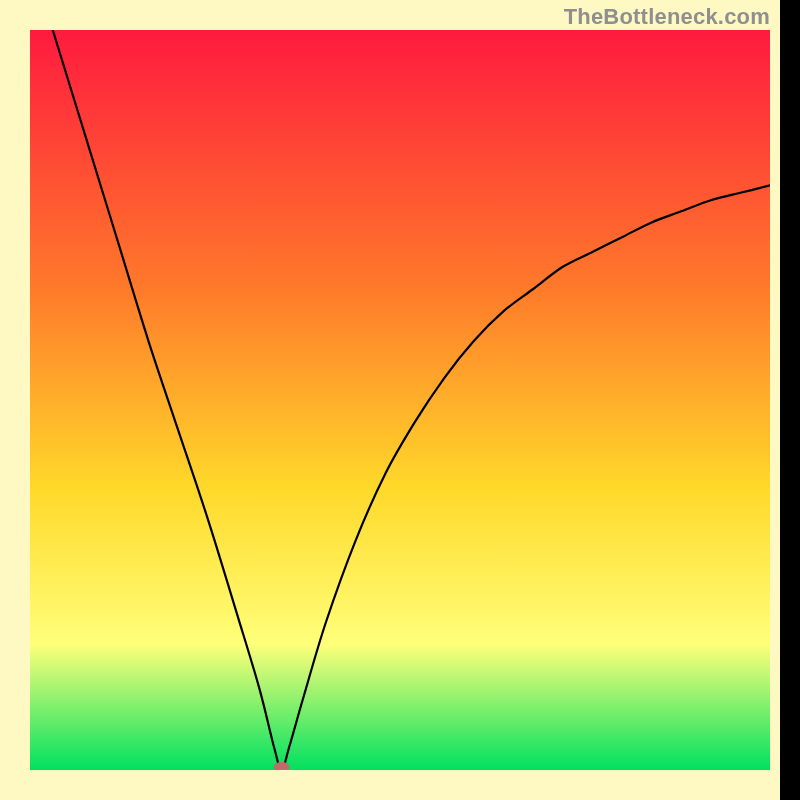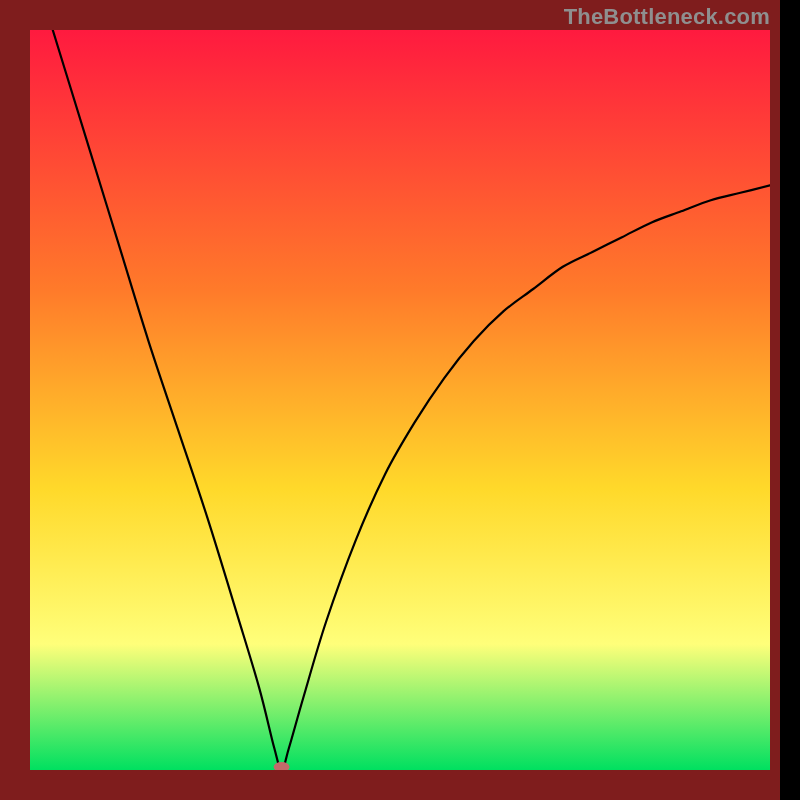--- a/index.html
+++ b/index.html
@@ -9,21 +9,21 @@
     height: 800px;
     background: #000;
     overflow: hidden;
   }
   .frame {
     position: absolute;
     left: 0;
     top: 0;
     width: 780px;
     height: 800px;
-    background: #7f1d1d;
+    background: #fef9c3;
   }
   .plot {
     position: absolute;
     left: 30px;
     top: 30px;
     width: 740px;
     height: 740px;
   }
   .watermark {
     position: absolute;

